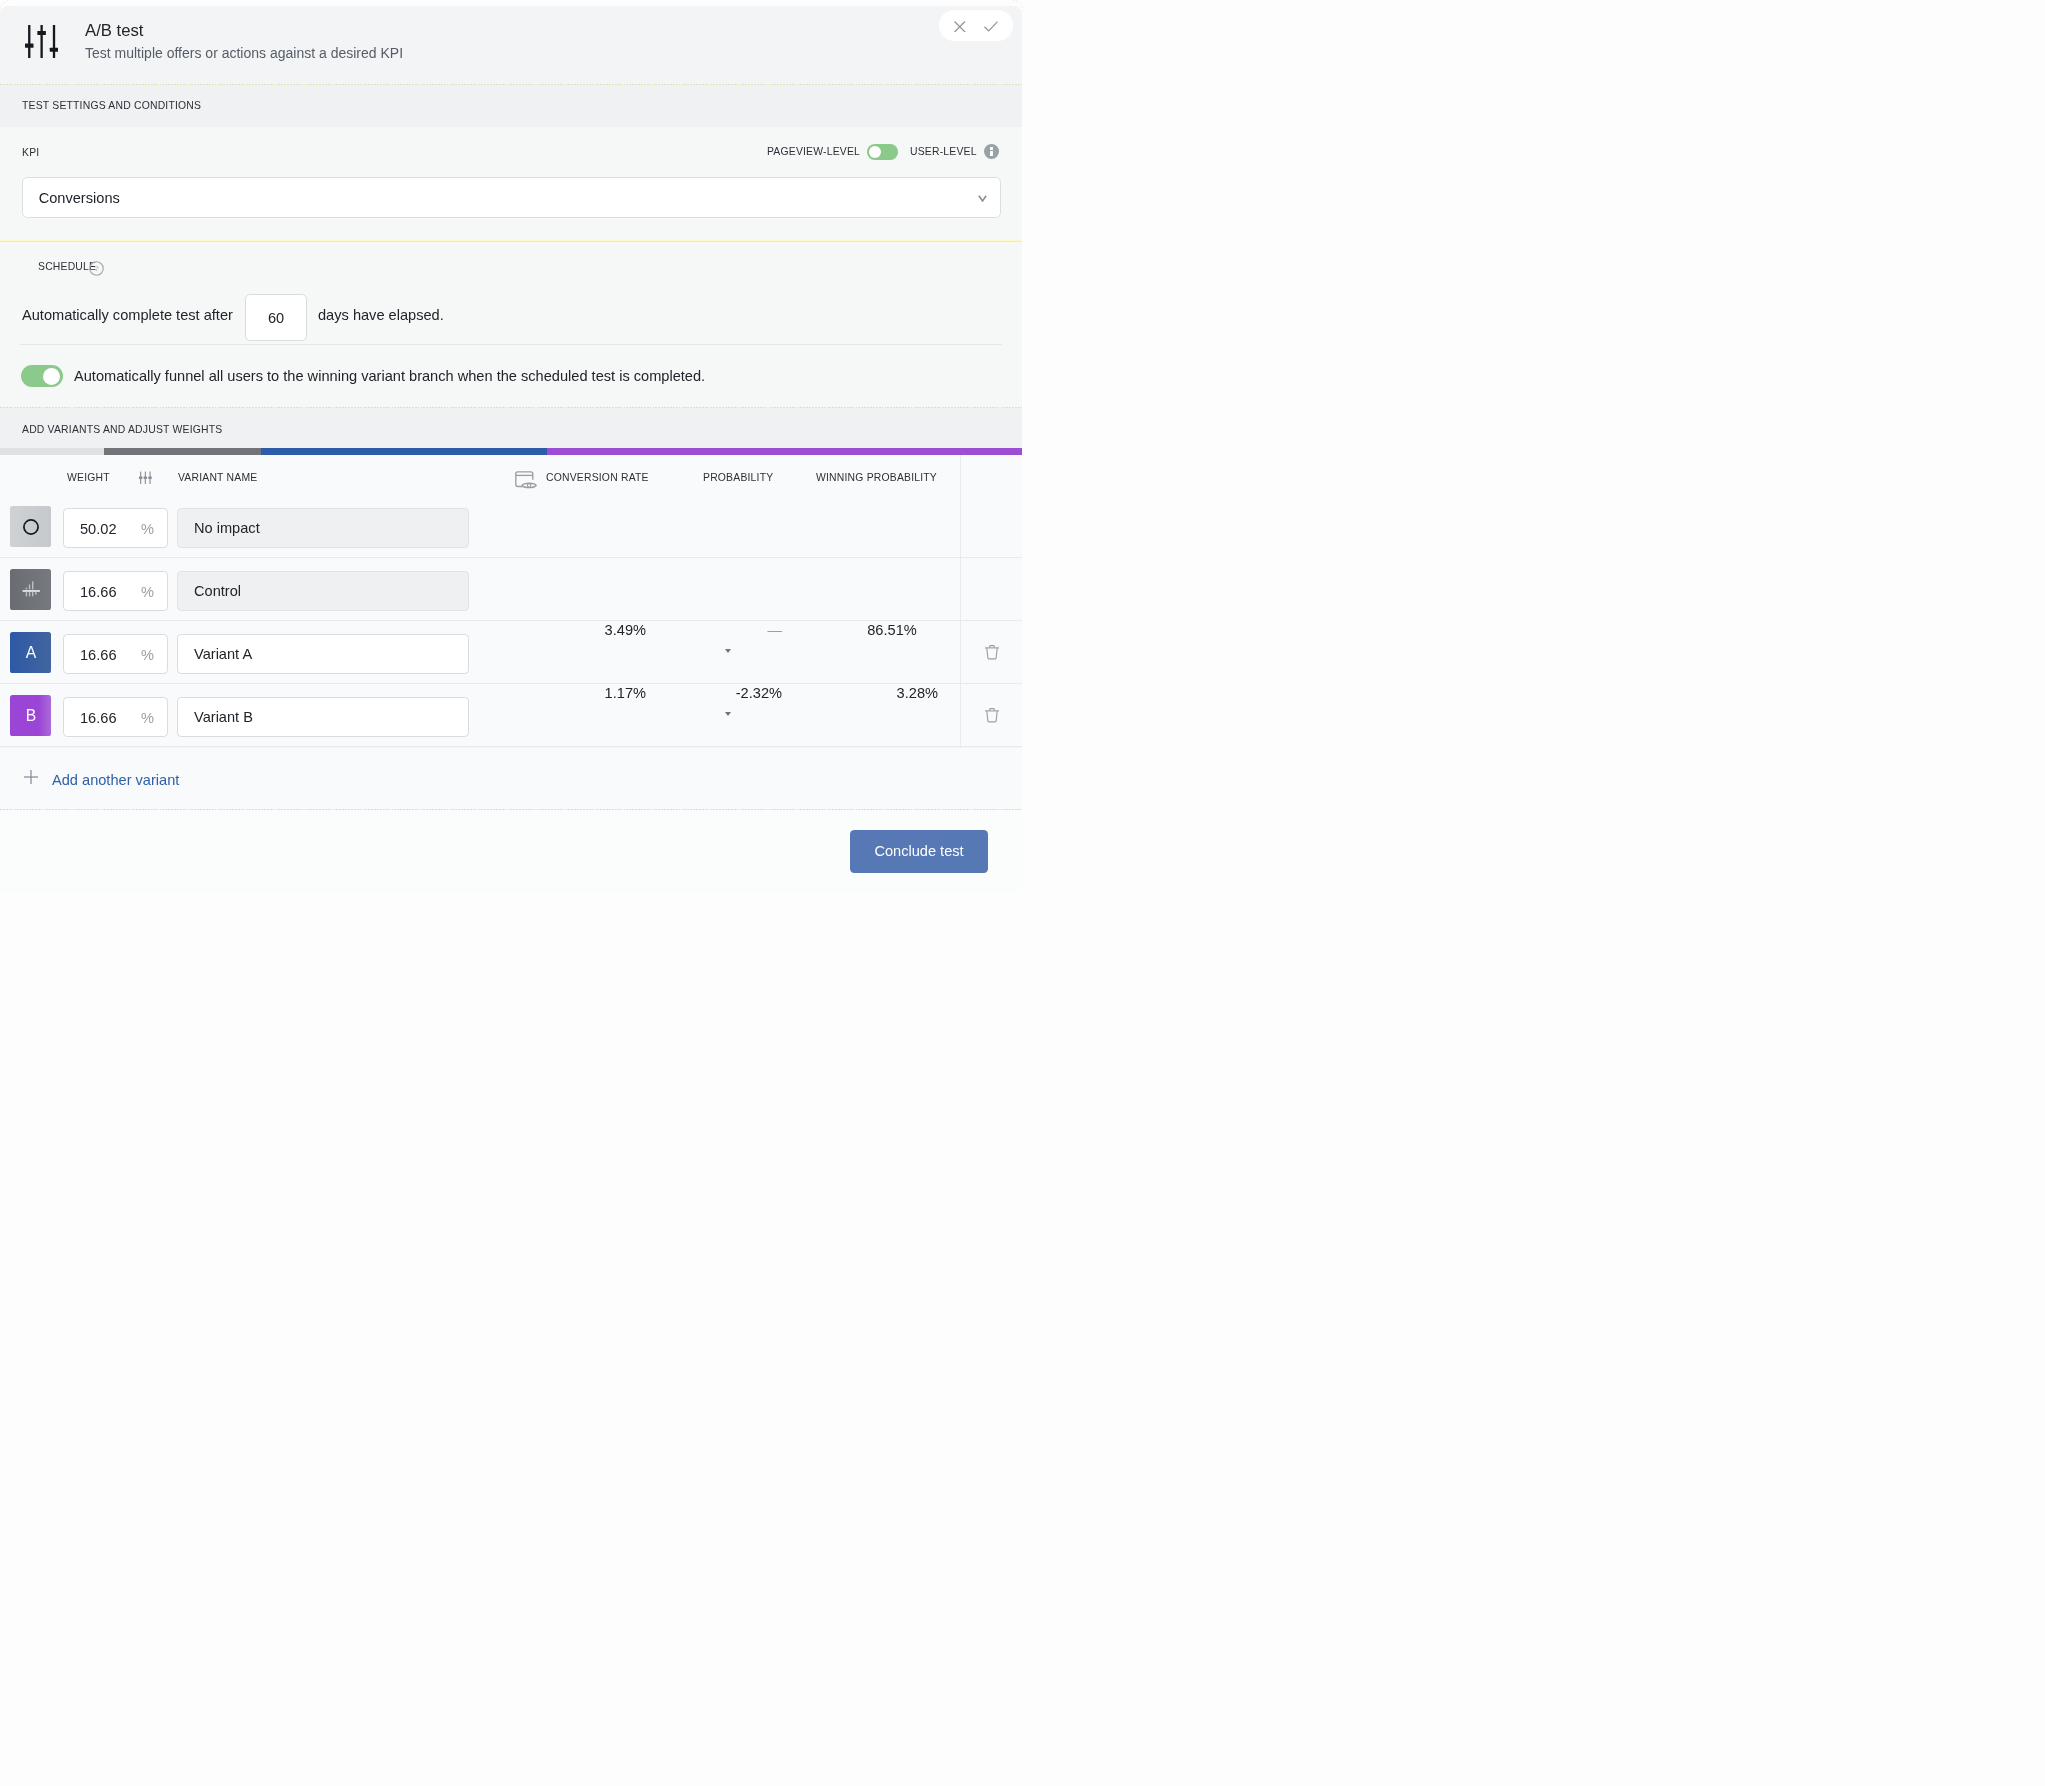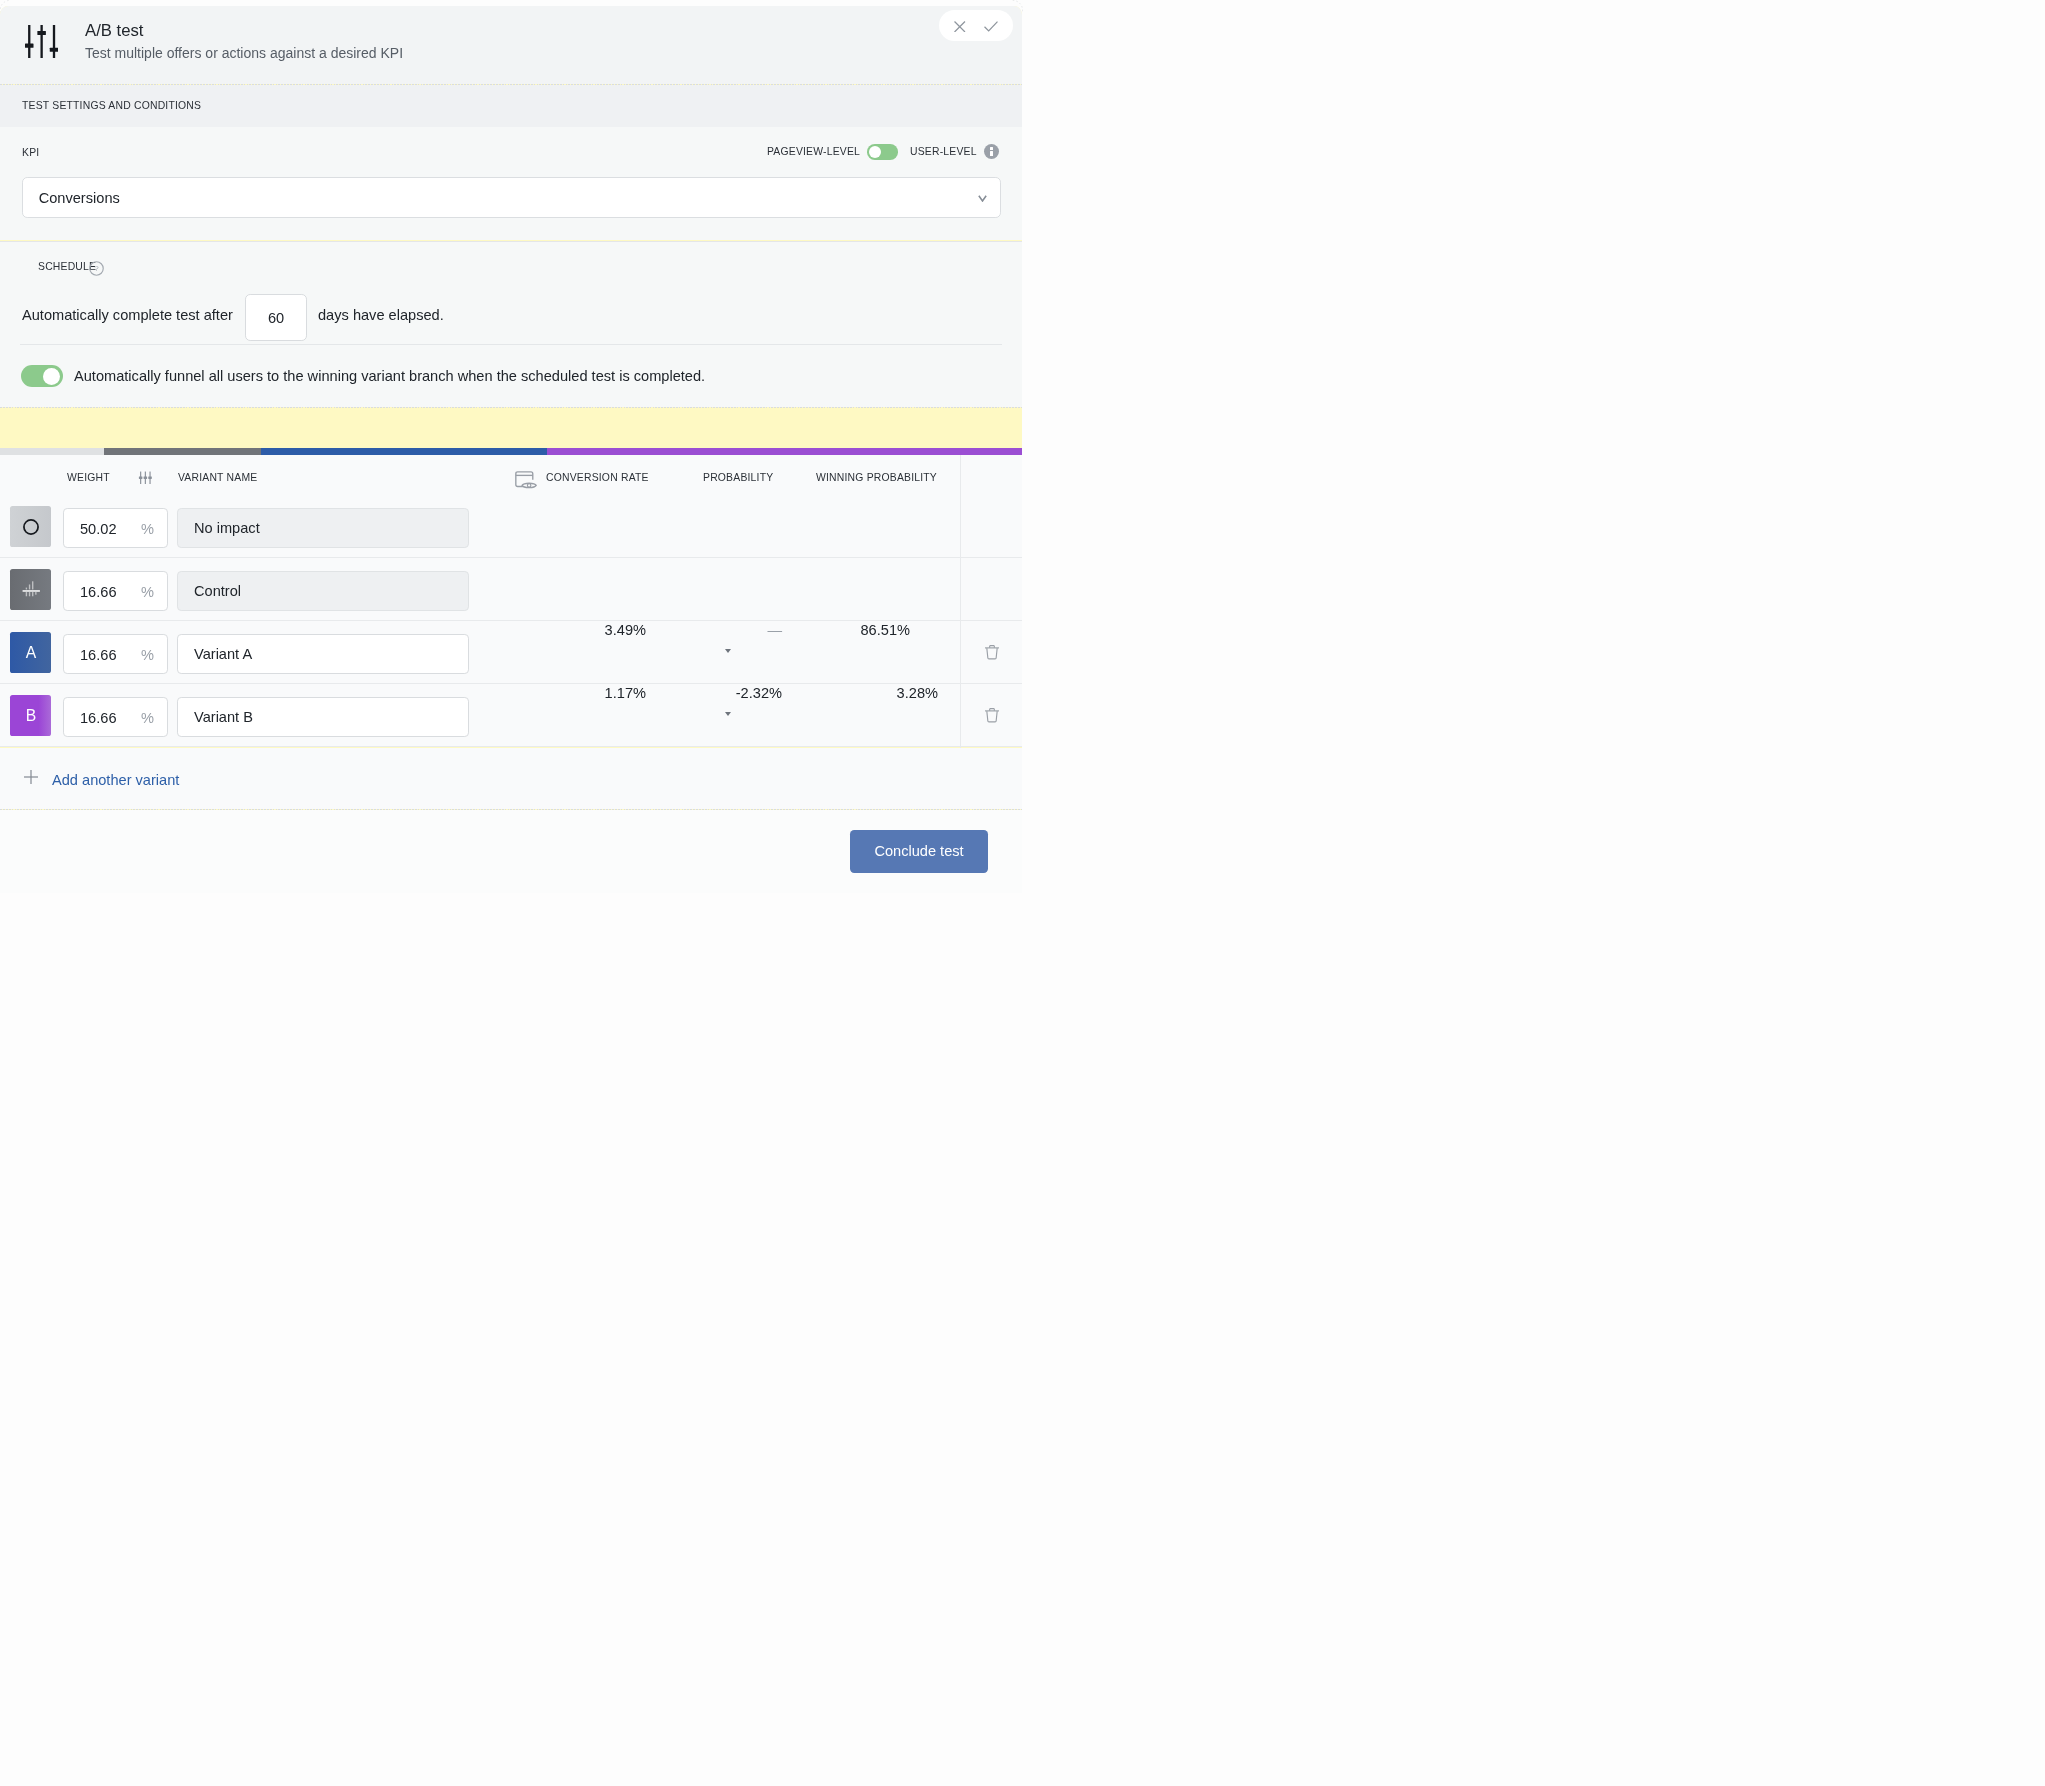--- a/index.html
+++ b/index.html
@@ -104,20 +104,23 @@
   </div>
   <div style="position:absolute;left:22px;top:302px;font-size:14.6px;color:#20252b;">Automatically complete test after</div>
   <div class="input60">60</div>
   <div style="position:absolute;left:318px;top:302px;font-size:14.6px;color:#20252b;">days have elapsed.</div>
   <div class="divider" style="left:20px;top:338px;width:982px;"></div>
   <div class="toggle-lg">
       <div class="knob"></div>
     </div>
   <div style="position:absolute;left:74px;top:363px;font-size:14.6px;color:#20252b;">Automatically funnel all users to the winning variant branch when the scheduled test is completed.</div>
   <div class="dash" style="top:401px;"></div>
+  <div class="band" style="top:402px;height:41px;">
+      <div class="lbl" style="position:absolute;left:22px;top:16.7px;">ADD VARIANTS AND ADJUST WEIGHTS</div>
+    </div>
   <div class="bar">
     <div style="left:0;width:104px;background:#dfe1e3;"></div>
     <div style="left:104px;width:157px;background:#717479;"></div>
     <div style="left:261px;width:286px;background:#2d5ca8;"></div>
     <div style="left:547px;width:476px;background:#9b4ed3;"></div>
   </div>
   <div class="thead">
     <div class="lbl" style="position:absolute;left:67px;top:18px;">WEIGHT</div>
     <svg class="gicon" style="left:138px;top:15.4px" width="14.6" height="13.6" viewBox="0 0 28 26" fill="#8a9099">
       <rect x="4" y="1" width="2.2" height="24"></rect>
@@ -166,21 +169,21 @@
           <rect x="3" y="19.5" width="33" height="2.8" fill="#ffffff"></rect>
         </svg>
       </div>
       <div class="winput">
           <span class="num">16.66</span>
           <span class="pct">%</span>
         </div>
       <div class="nfield gray">Control</div>
       <div class="val vr" style="left:574px;width:72px;">3.49%</div>
       <div class="val vr" style="left:731px;width:51px;color:#9aa0a8;">—</div>
-      <div class="val vr" style="left:838px;width:72px;">86.51%</div>
+      <div class="val vr" style="left:856px;width:72px;text-align:center;">86.51%</div>
     </div>
     <div class="row">
       <div class="sq letter" style="background:linear-gradient(90deg,#2e59a6,#41659f);">A</div>
       <div class="winput">
           <span class="num">16.66</span>
           <span class="pct">%</span>
         </div>
       <div class="nfield white">Variant A</div>
       <div class="val vr" style="left:574px;width:72px;">1.17%</div>
       <div class="tri" style="left:725px;"></div>

